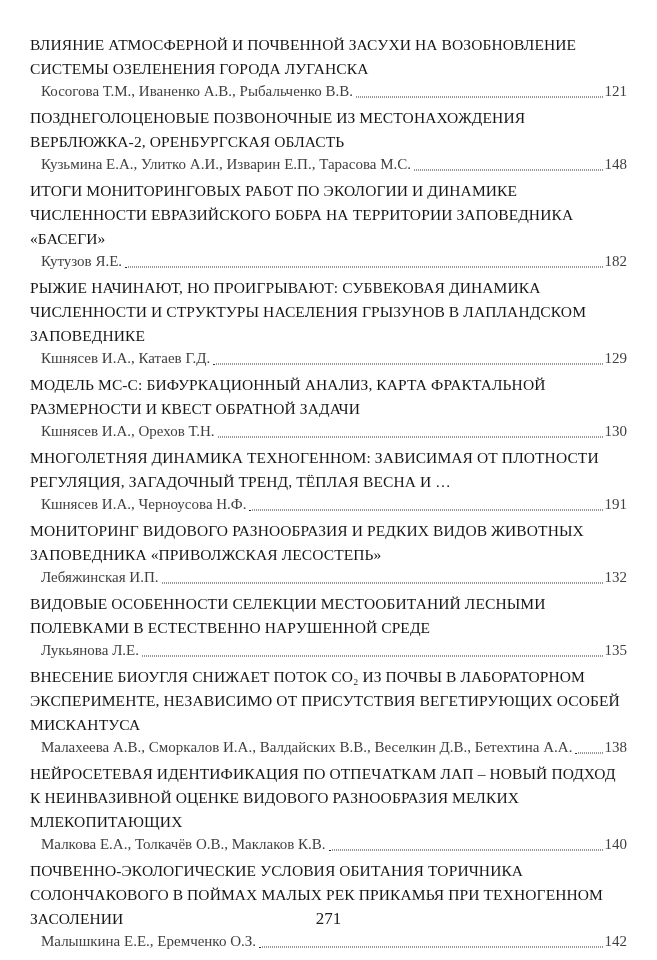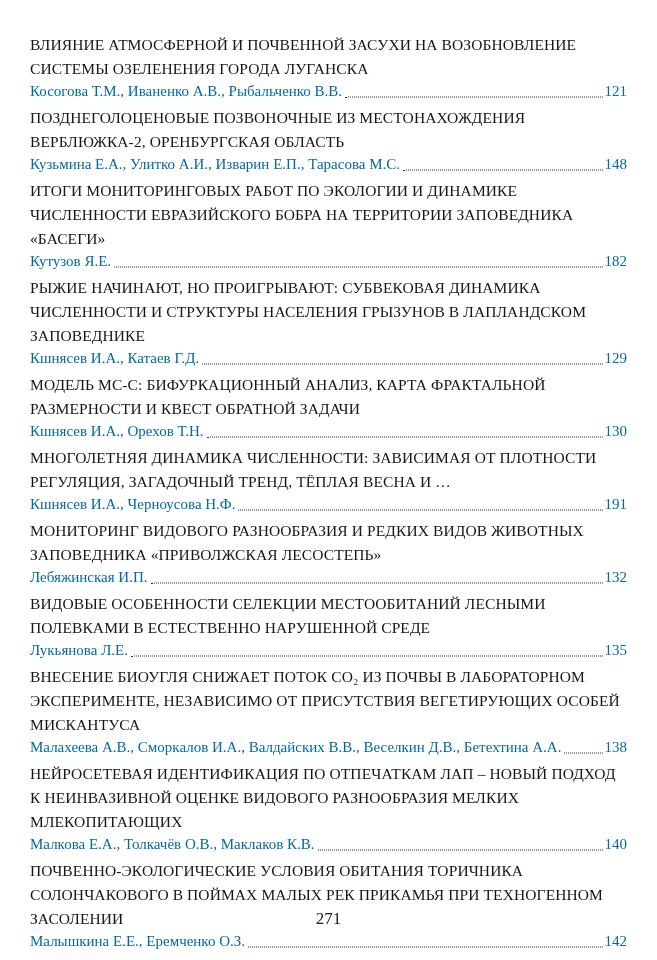--- a/index.html
+++ b/index.html
@@ -21,22 +21,23 @@
     font-size: 15.5px;
     line-height: 24px;
     letter-spacing: 0.1px;
     color: #161616;
   }
   .toc-authors-line {
     display: flex;
     align-items: flex-end;
     font-size: 15px;
     line-height: 20px;
-    color: #0369a1;
+    color: #404040;
     white-space: nowrap;
+    margin-left: 11px;
   }
   .toc-authors { flex: 0 0 auto; }
   .toc-leader {
     flex: 1 1 auto;
     align-self: flex-end;
     border-bottom: 1.6px dotted #2e2e2e;
     margin: 0 2px 0 3px;
     transform: translateY(-3.5px);
     min-width: 8px;
   }
@@ -95,21 +96,21 @@
   <div class="toc-entry">
     <div class="toc-title">МОДЕЛЬ МС-С: БИФУРКАЦИОННЫЙ АНАЛИЗ, КАРТА ФРАКТАЛЬНОЙ РАЗМЕРНОСТИ И КВЕСТ ОБРАТНОЙ ЗАДАЧИ</div>
     <div class="toc-authors-line">
       <span class="toc-authors">Кшнясев И.А., Орехов Т.Н.</span>
       <span class="toc-leader"></span>
       <span class="toc-page-ref">130</span>
     </div>
   </div>
 
   <div class="toc-entry">
-    <div class="toc-title">МНОГОЛЕТНЯЯ ДИНАМИКА ЧИСЛЕННОСТИ: ЗАВИСИМАЯ ОТ ПЛОТНОСТИ РЕГУЛЯЦИЯ, ЗАГАДОЧНЫЙ ТРЕНД, ТЁПЛАЯ ВЕСНА И …</div>
+    <div class="toc-title">МНОГОЛЕТНЯЯ ДИНАМИКА ТЕХНОГЕННОМ: ЗАВИСИМАЯ ОТ ПЛОТНОСТИ РЕГУЛЯЦИЯ, ЗАГАДОЧНЫЙ ТРЕНД, ТЁПЛАЯ ВЕСНА И …</div>
     <div class="toc-authors-line">
       <span class="toc-authors">Кшнясев И.А., Черноусова Н.Ф.</span>
       <span class="toc-leader"></span>
       <span class="toc-page-ref">191</span>
     </div>
   </div>
 
   <div class="toc-entry">
     <div class="toc-title">МОНИТОРИНГ ВИДОВОГО РАЗНООБРАЗИЯ И РЕДКИХ ВИДОВ ЖИВОТНЫХ ЗАПОВЕДНИКА «ПРИВОЛЖСКАЯ ЛЕСОСТЕПЬ»</div>
     <div class="toc-authors-line">

